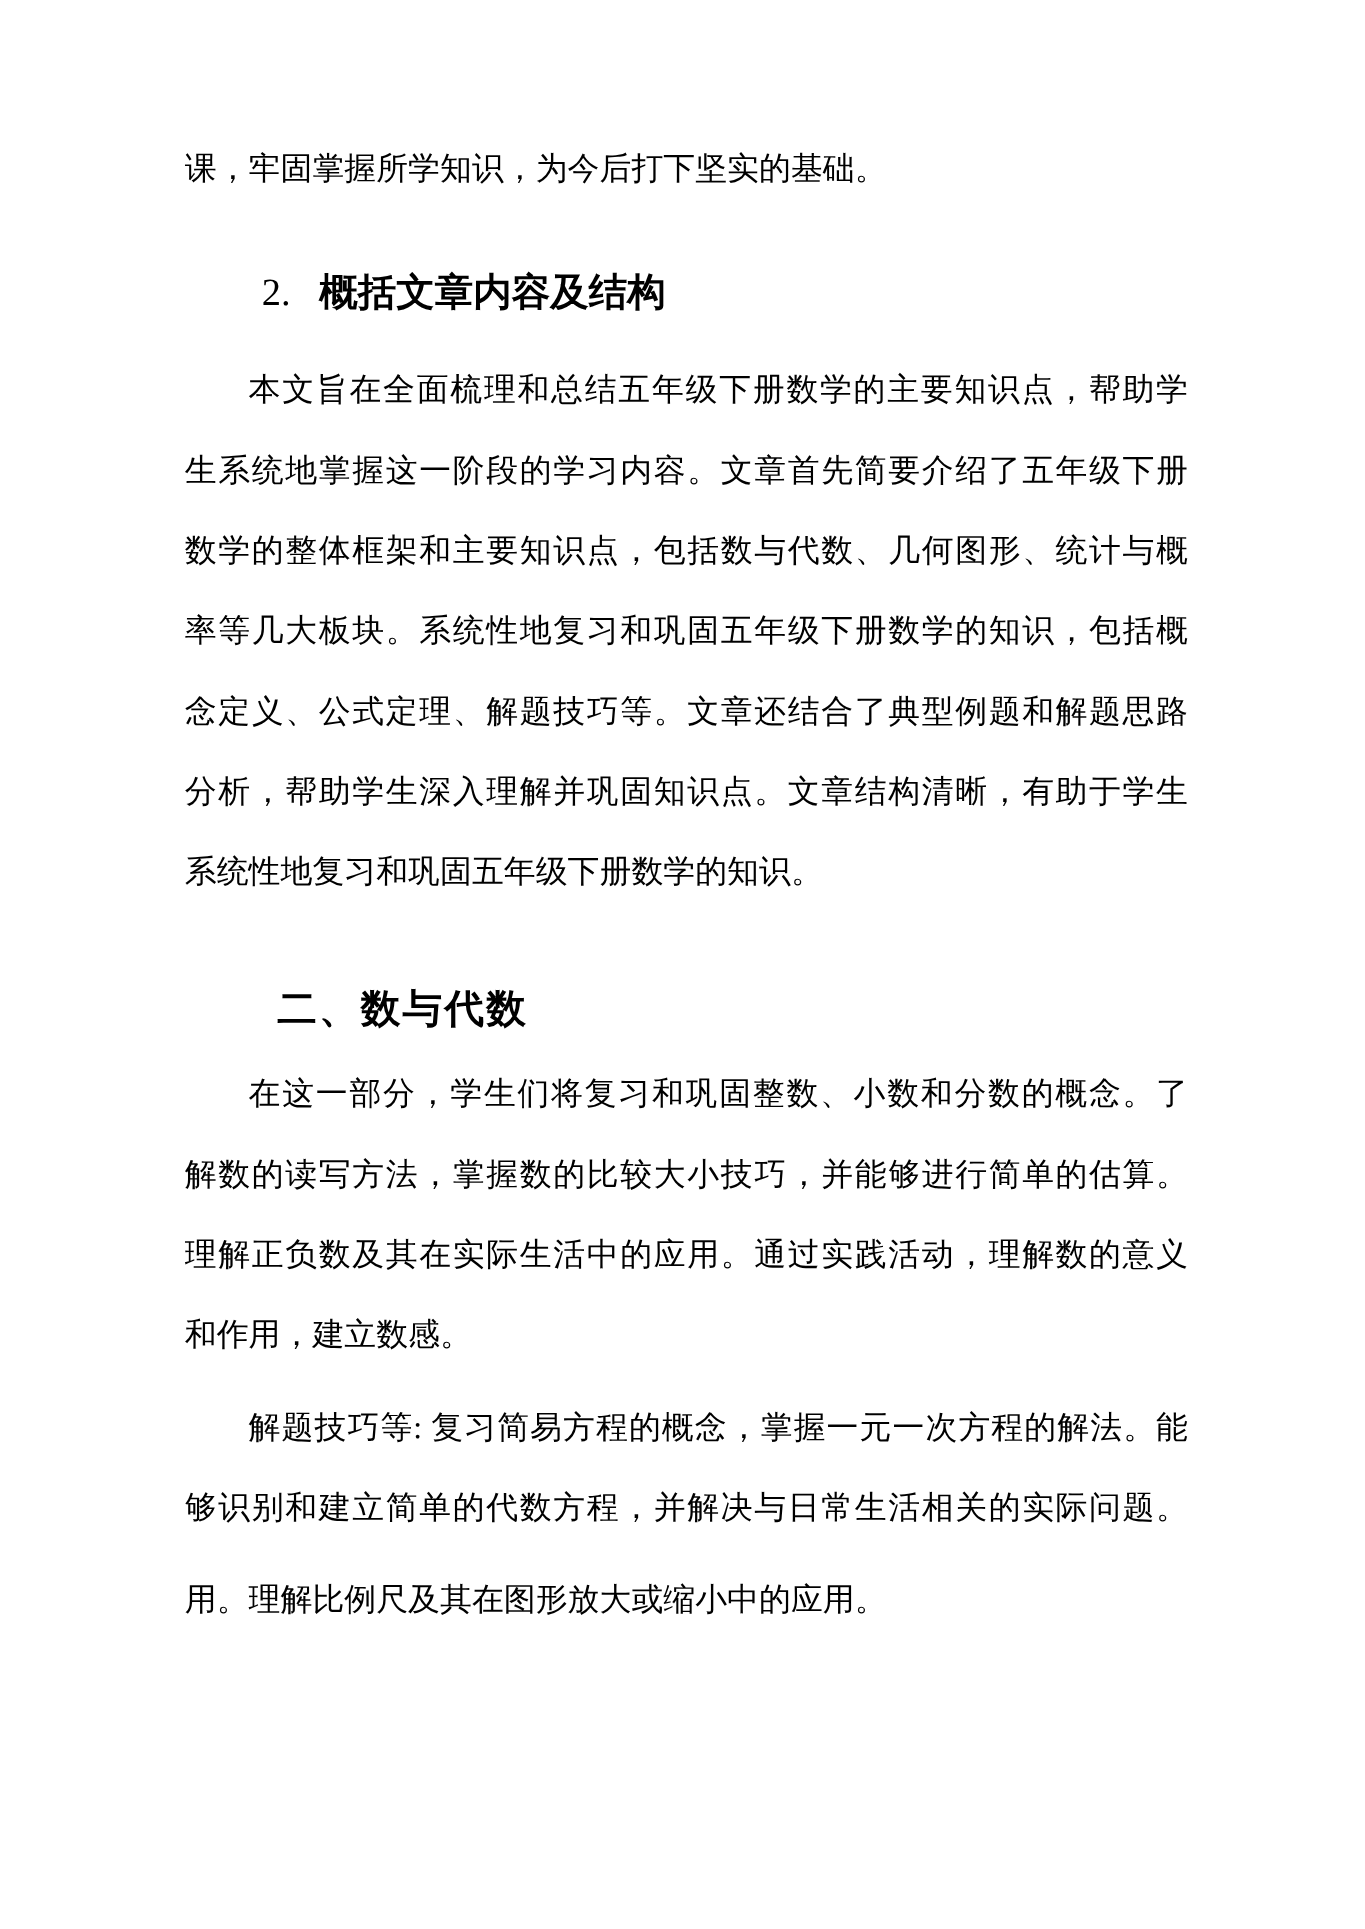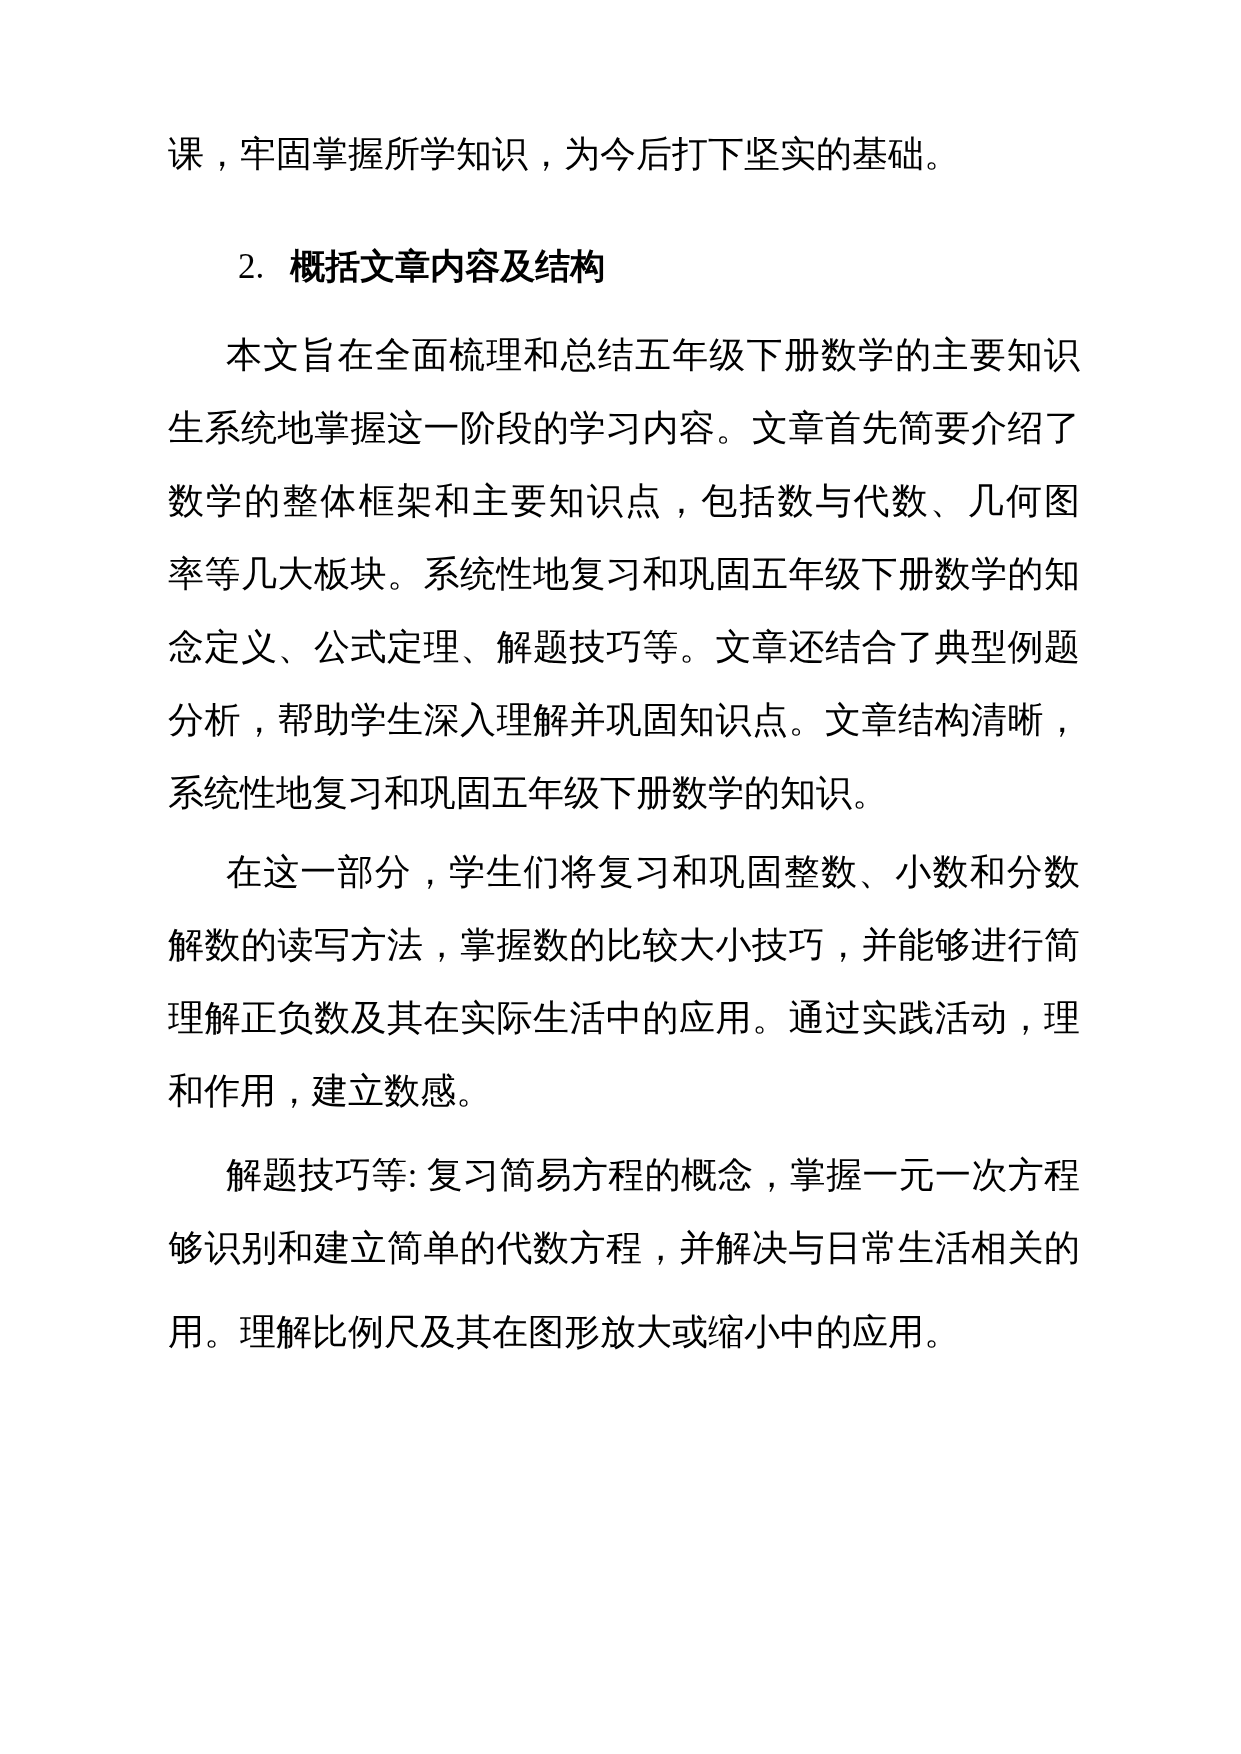--- a/index.html
+++ b/index.html
@@ -13,21 +13,21 @@
     height: 1754px;
     margin: 0 auto;
     background: #ffffff;
     box-sizing: border-box;
     padding: 118px 161px 0 168px;
     font-family: "Liberation Serif", "DejaVu Serif", serif;
     color: #000000;
     overflow: hidden;
   }
   .bline {
-    font-size: 36px;
+    font-size: 29px;
     line-height: 73px;
     height: 73px;
     overflow: hidden;
   }
   .bline.justify {
     text-align: justify;
     text-align-last: justify;
   }
   .bline.indent {
     text-indent: 58px;
@@ -80,20 +80,21 @@
   <div class="para mt-para-overview">
     <div class="bline justify indent">本文旨在全面梳理和总结五年级下册数学的主要知识点，帮助学</div>
     <div class="bline justify">生系统地掌握这一阶段的学习内容。文章首先简要介绍了五年级下册</div>
     <div class="bline justify">数学的整体框架和主要知识点，包括数与代数、几何图形、统计与概</div>
     <div class="bline justify">率等几大板块。系统性地复习和巩固五年级下册数学的知识，包括概</div>
     <div class="bline justify">念定义、公式定理、解题技巧等。文章还结合了典型例题和解题思路</div>
     <div class="bline justify">分析，帮助学生深入理解并巩固知识点。文章结构清晰，有助于学生</div>
     <div class="bline">系统性地复习和巩固五年级下册数学的知识。</div>
   </div>
 
+  <div class="h-main">二、数与代数</div>
 
   <div class="para mt-para-numbers">
     <div class="bline justify indent">在这一部分，学生们将复习和巩固整数、小数和分数的概念。了</div>
     <div class="bline justify">解数的读写方法，掌握数的比较大小技巧，并能够进行简单的估算。</div>
     <div class="bline justify">理解正负数及其在实际生活中的应用。通过实践活动，理解数的意义</div>
     <div class="bline">和作用，建立数感。</div>
   </div>
 
   <div class="para mt-para-equations">
     <div class="bline justify indent">解题技巧等: 复习简易方程的概念，掌握一元一次方程的解法。能</div>

